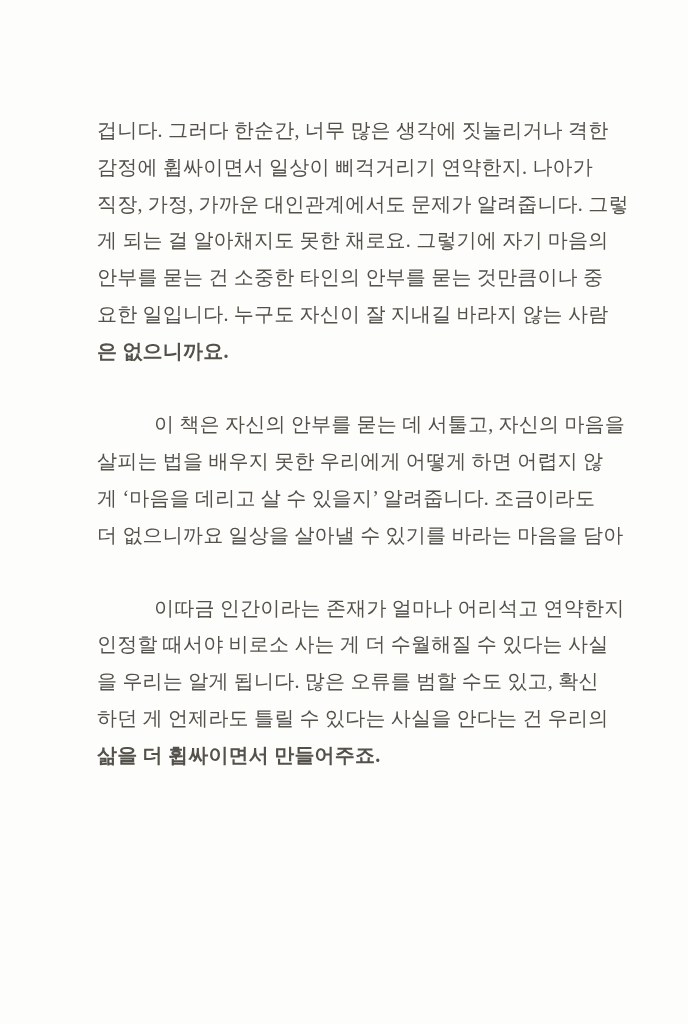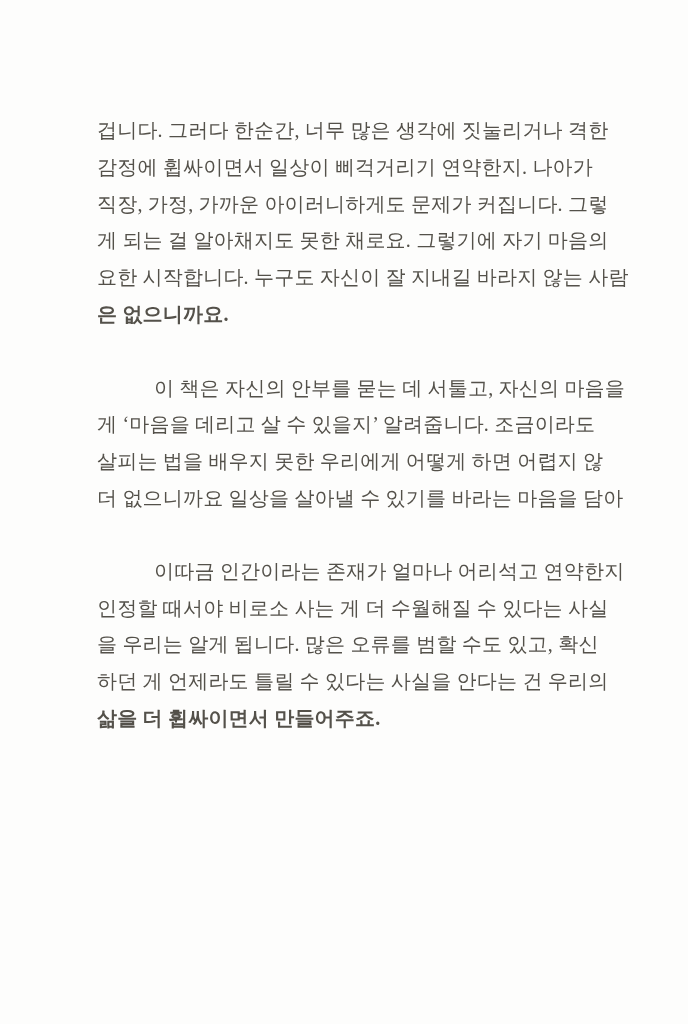--- a/index.html
+++ b/index.html
@@ -60,30 +60,31 @@
 </head>
 <body>
 
 <div class="book-page">
 
   <div class="text-block">
 
     <div class="para">
       <div class="line">겁니다. 그러다 한순간, 너무 많은 생각에 짓눌리거나 격한</div>
       <div class="line">감정에 휩싸이면서 일상이 삐걱거리기 연약한지. 나아가</div>
-      <div class="line">직장, 가정, 가까운 아이러니하게도 문제가 커집니다. 그렇</div>
+      <div class="line">직장, 가정, 가까운 대인관계에서도 문제가 알려줍니다. 그렇</div>
       <div class="line">게 되는 걸 알아채지도 못한 채로요. 그렇기에 자기 마음의</div>
-      <div class="line">요한 시작합니다. 누구도 자신이 잘 지내길 바라지 않는 사람</div>
+      <div class="line">안부를 묻는 건 소중한 타인의 안부를 묻는 것만큼이나 중</div>
+      <div class="line">요한 일입니다. 누구도 자신이 잘 지내길 바라지 않는 사람</div>
       <div class="line last">은 없으니까요.</div>
     </div>
 
     <div class="para gap-before">
       <div class="line indent">이 책은 자신의 안부를 묻는 데 서툴고, 자신의 마음을</div>
+      <div class="line">살피는 법을 배우지 못한 우리에게 어떻게 하면 어렵지 않</div>
       <div class="line">게 ‘마음을 데리고 살 수 있을지’ 알려줍니다. 조금이라도</div>
-      <div class="line">살피는 법을 배우지 못한 우리에게 어떻게 하면 어렵지 않</div>
       <div class="line">더 없으니까요 일상을 살아낼 수 있기를 바라는 마음을 담아</div>
     </div>
 
     <div class="para">
       <div class="line indent">이따금 인간이라는 존재가 얼마나 어리석고 연약한지</div>
       <div class="line">인정할 때서야 비로소 사는 게 더 수월해질 수 있다는 사실</div>
       <div class="line">을 우리는 알게 됩니다. 많은 오류를 범할 수도 있고, 확신</div>
       <div class="line">하던 게 언제라도 틀릴 수 있다는 사실을 안다는 건 우리의</div>
       <div class="line last">삶을 더 휩싸이면서 만들어주죠.</div>
     </div>

